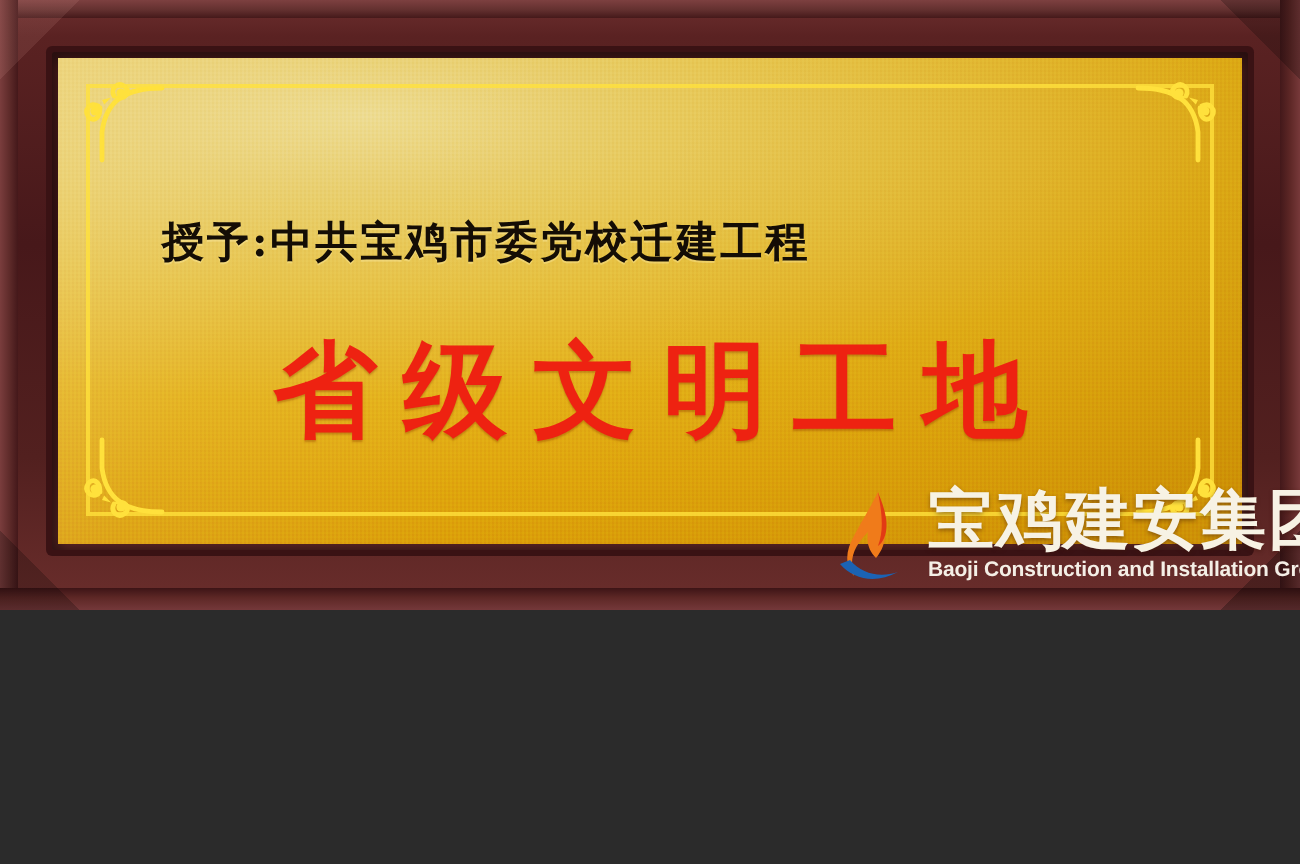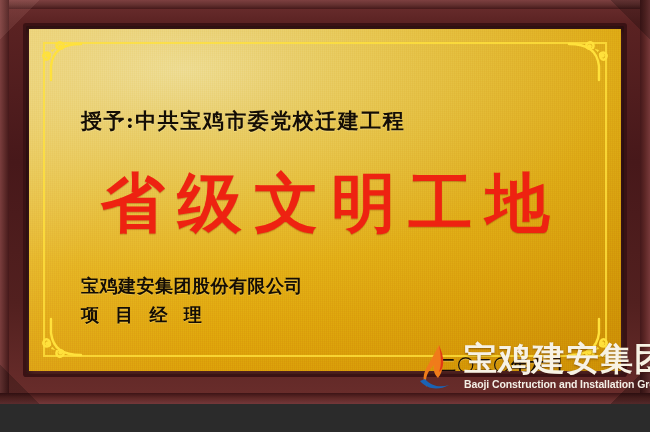--- a/index.html
+++ b/index.html
@@ -3,21 +3,21 @@
 <meta charset="utf-8">
 <style>
   html, body {
     margin: 0;
     padding: 0;
     background: #2b2b2b;
   }
   #plaque-root {
     position: relative;
     width: 650px;
-    height: 404px;
+    height: 305px;
     overflow: hidden;
     font-family: "Liberation Sans", "DejaVu Sans", sans-serif;
   }
 
   
   .frame-outer {
     position: absolute;
     inset: 0;
     background:
       linear-gradient(180deg, #6d2f2f 0%, #5a2222 6%, #47181a 40%, #52201f 75%, #6b2e2c 100%);
@@ -122,21 +122,21 @@
     letter-spacing: 1.5px;
     white-space: nowrap;
     text-shadow: 0 1px 0 rgba(255,240,180,0.35);
   }
   .honor-title {
     position: absolute;
     left: 0; right: 0;
     top: 140px;
     text-align: center;
     font-family: "DejaVu Serif", "Liberation Serif", serif;
-    font-size: 64px;
+    font-size: 52px;
     font-weight: 700;
     color: #EE2211;
     letter-spacing: 13px;
     text-indent: 13px;
     line-height: 1.05;
     white-space: nowrap;
     text-shadow: 0 1px 1px rgba(120,30,0,0.30);
   }
   .field-block {
     position: absolute;

